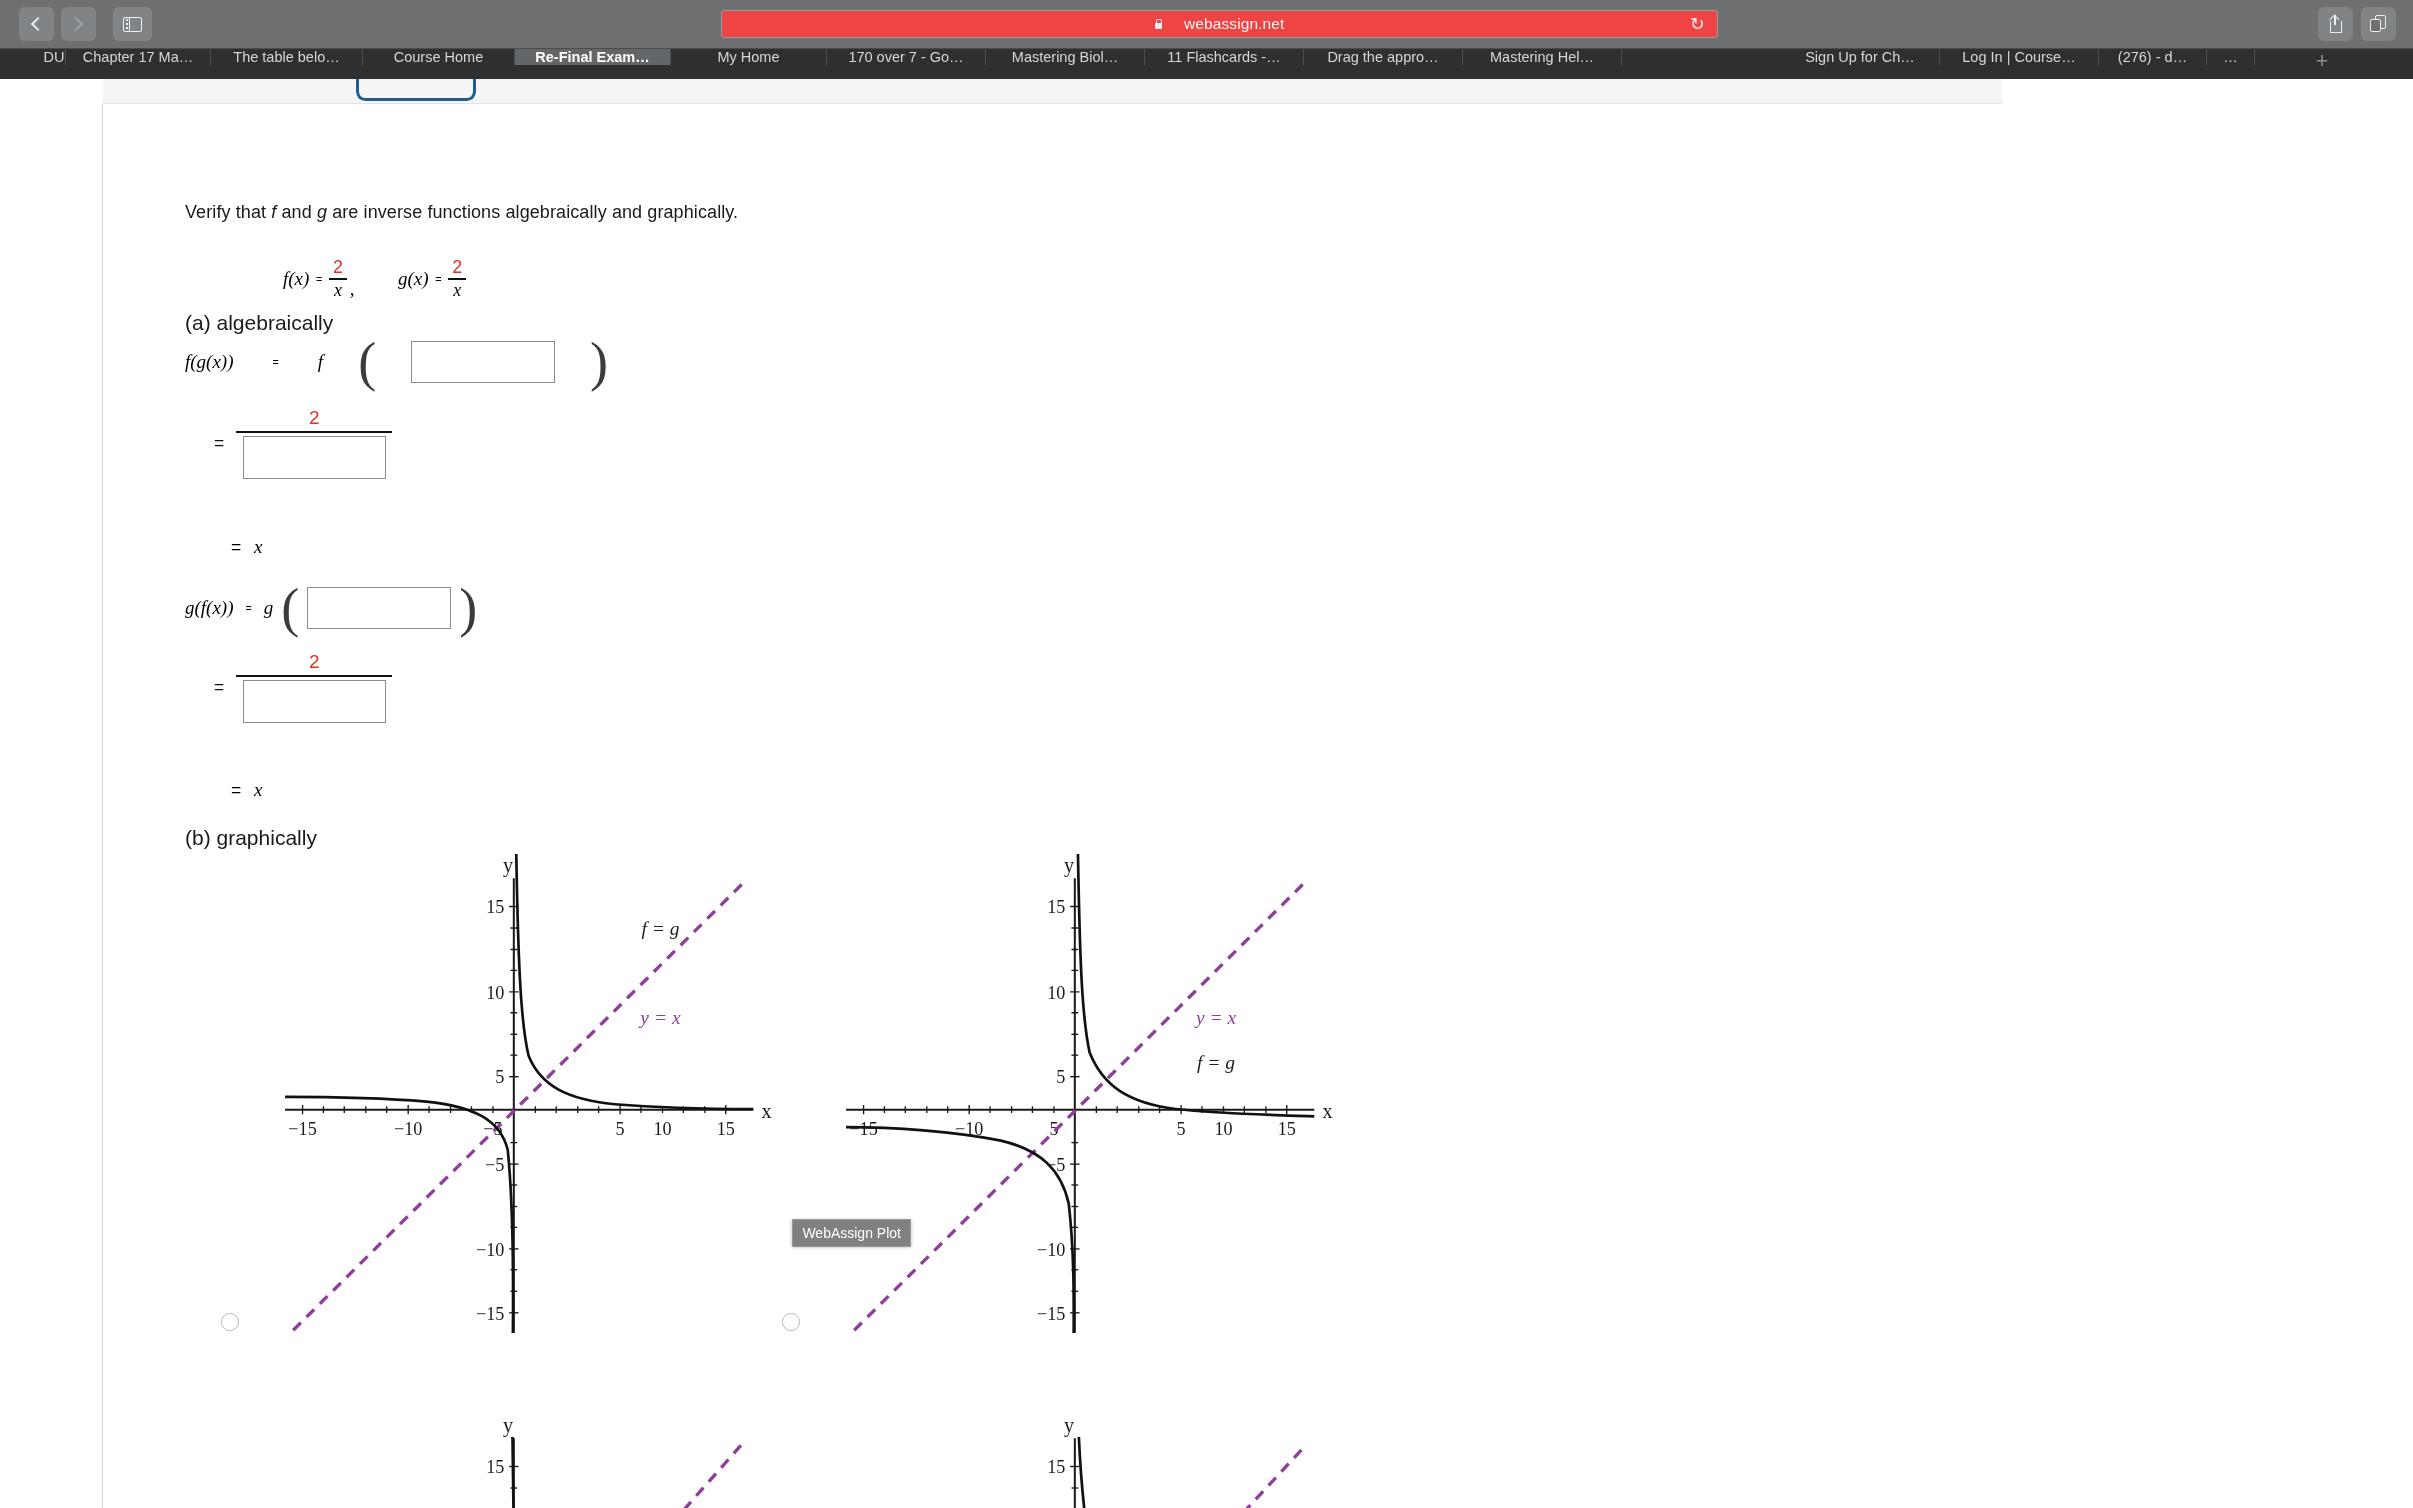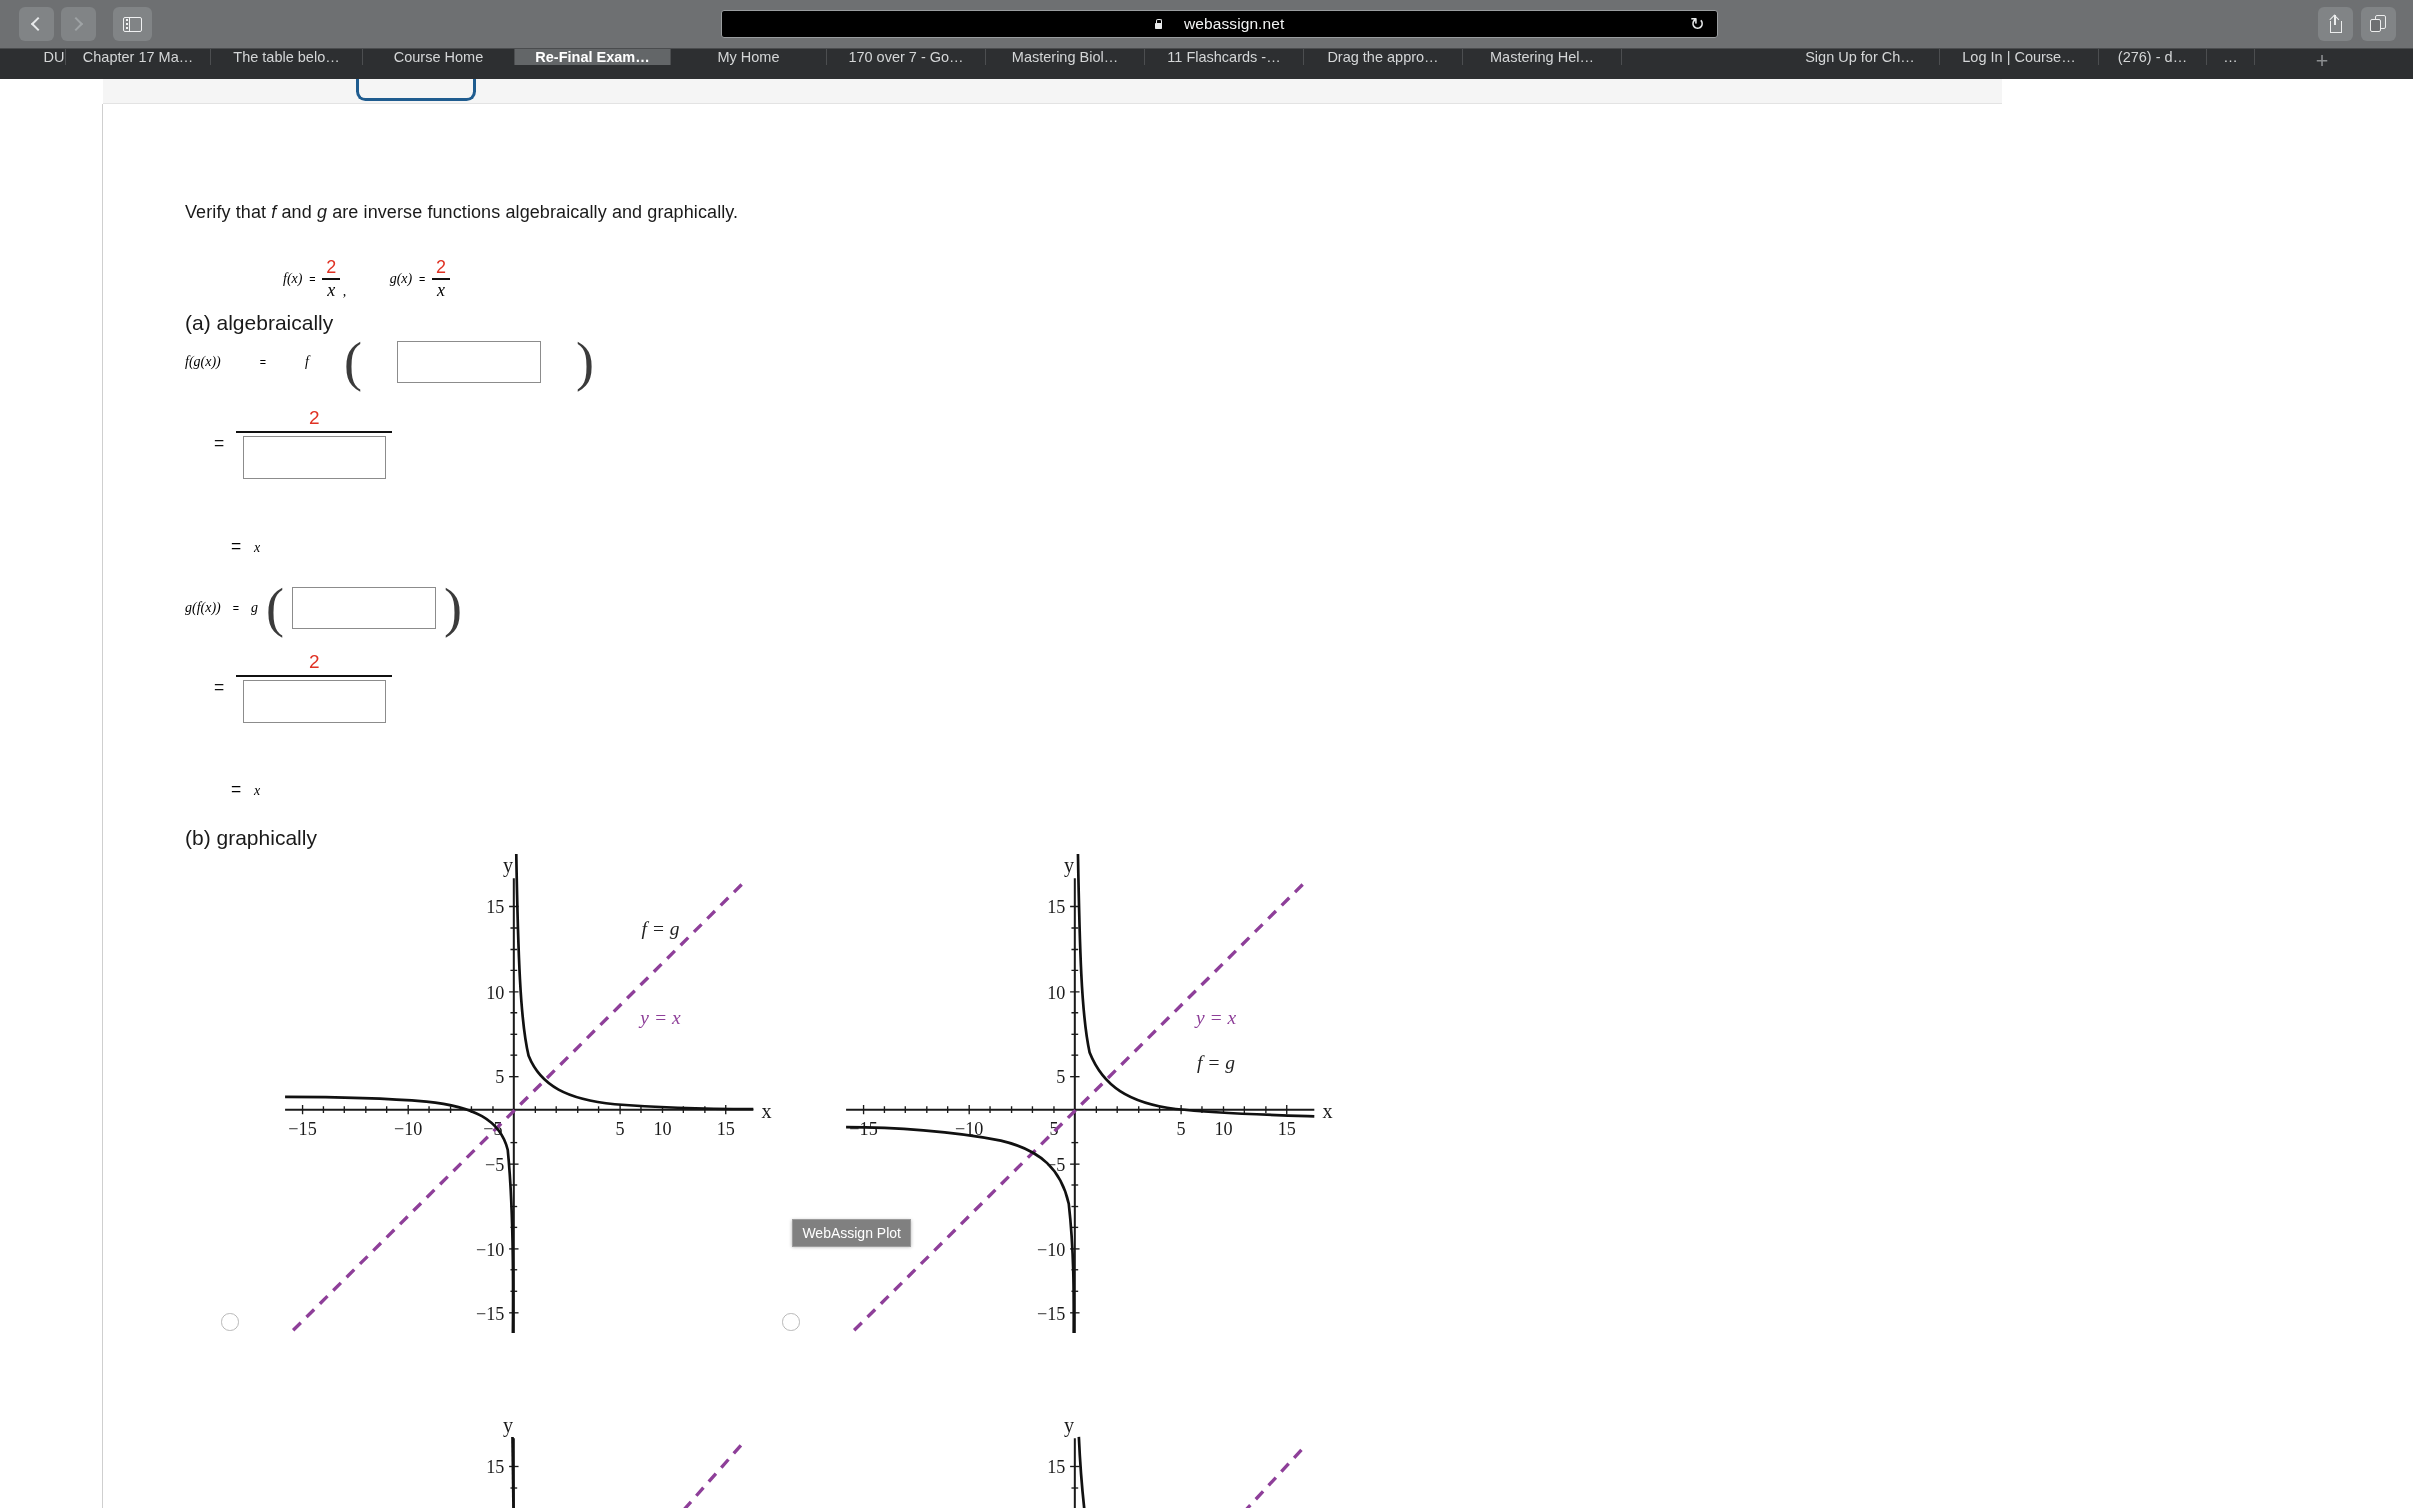--- a/index.html
+++ b/index.html
@@ -43,21 +43,21 @@
   }
   .sidebar-glyph .sg-left {
     width: 6px; border-right: 1.7px solid #f0f1f2;
     display:flex; flex-direction:column; justify-content:space-evenly; align-items:center;
   }
   .sidebar-glyph .sg-dot { width:2px; height:2px; background:#f0f1f2; }
 
   .address-bar {
     position: absolute;
     left: 721px; width: 997px; height: 28px;
-    background: #000000;
+    background: #ef4444;
     border: 0.7px solid #9a9d9f;
     border-radius: 3px;
     display: flex; align-items: center; justify-content: center;
     gap: 22px;
   }
   .lock-icon {
     width: 7.4px; height: 9.4px;
     position: relative;
   }
   .lock-icon::before {
@@ -149,21 +149,21 @@
   .content { position:absolute; top:25px; left:104px; right:24px; bottom:0; }
 
   .prompt {
     position:absolute; left:81px; top:98px;
     font-size: 18px; color:#1a1a1a; letter-spacing:0.1px;
   }
   .prompt i { font-style: italic; }
 
   
   .math { position:absolute; font-size:17.5px; color:#111; }
-  .mi { font-style: italic; font-family:"Liberation Serif", serif; font-size:14px; }
+  .mi { font-style: italic; font-family:"Liberation Serif", serif; font-size:19px; }
   .red { color:#e03224; }
 
   .frac { display:inline-flex; flex-direction:column; align-items:center; vertical-align:middle; }
   .frac .num { font-size:18px; line-height:1.05; padding:0 4px; }
   .frac .bar { width:100%; min-width:17.5px; height:1.7px; background:#111; margin:1.3px 0; }
   .frac .den { font-size:18px; line-height:1.05; padding:0 4px; }
 
   .defrow { position:absolute; left:179px; top:154px; display:flex; align-items:center; gap:6.7px; }
   .defrow .sp { display:inline-block; width:30px; }
 

